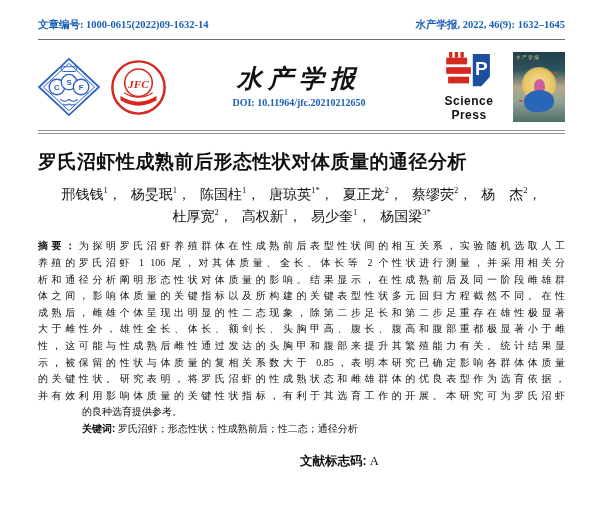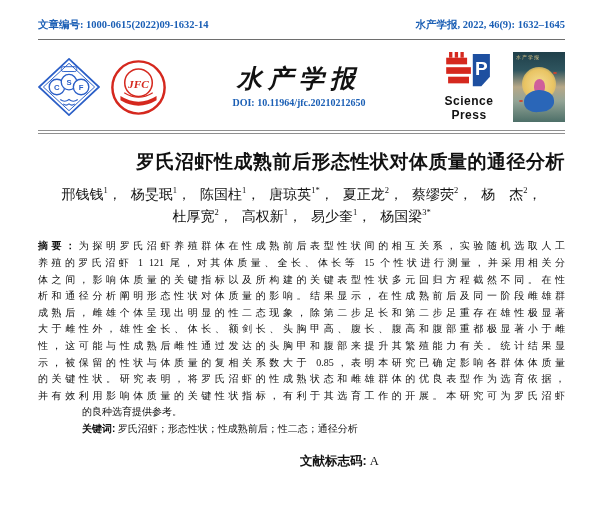--- a/index.html
+++ b/index.html
@@ -30,21 +30,21 @@
     background:radial-gradient(circle,#f4dc92 0%,#e9c463 60%,rgba(233,196,99,0.15) 100%);}
   .cover .leaf{position:absolute;left:11px;top:38px;width:30px;height:22px;
     background:#2a66b8;border-radius:55% 55% 48% 48%;transform:rotate(-4deg);}
   .cover .flower{position:absolute;left:21px;top:27px;width:11px;height:14px;
     background:#cf5f9b;border-radius:50% 50% 40% 40%;}
   .cover .fish{position:absolute;width:4px;height:2px;background:#d0442e;border-radius:50%;}
   .cover .covertitle{position:absolute;left:3px;top:2px;font-size:5px;color:#e7cf8e;letter-spacing:1px;}
   .rule2{height:2px;border-top:1.5px solid #8f8f8f;border-bottom:1.5px solid #8f8f8f;margin-top:5px;}
   
   .title{font-family:"Liberation Sans",sans-serif;font-weight:bold;font-size:19px;
-    text-align:right;margin:15px 0 9px 0;letter-spacing:0.5px;}
+    text-align:left;margin:15px 0 9px 0;letter-spacing:0.5px;}
   .authors{text-align:center;font-size:14px;line-height:1.55;}
   .authors sup{font-size:8.5px;}
   .authors .sep{margin-right:9px;}
   .affil{text-align:center;font-size:10.5px;line-height:1.6;margin-top:5px;}
   .abstract{margin-top:11px;font-size:10px;line-height:16.6px;}
   .jline{text-align:justify;text-align-last:justify;}
   .lastline{text-align:left;margin-left:44px;}
   .blabel{font-weight:bold;font-family:"Liberation Sans",sans-serif;}
   .meta{display:flex;margin-top:15px;font-size:12.5px;}
   .meta .left{width:262px;margin-top:32px;}
@@ -120,23 +120,23 @@
   <div class="authors">
     <span><span>邢钱钱</span><sup>1</sup></span><span class="sep">，</span><span><span>杨旻珉</span><sup>1</sup></span><span class="sep">，</span><span><span>陈国柱</span><sup>1</sup></span><span class="sep">，</span><span><span>唐琼英</span><sup>1*</sup></span><span class="sep">，</span><span><span>夏正龙</span><sup>2</sup></span><span class="sep">，</span><span><span>蔡缪荧</span><sup>2</sup></span><span class="sep">，</span><span><span>杨　杰</span><sup>2</sup></span><span>，</span>
   </div>
   <div class="authors">
     <span><span>杜厚宽</span><sup>2</sup></span><span class="sep">，</span><span><span>高权新</span><sup>1</sup></span><span class="sep">，</span><span><span>易少奎</span><sup>1</sup></span><span class="sep">，</span><span><span>杨国梁</span><sup>3*</sup></span>
   </div>
 
 
   <div class="abstract">
     <div class="jline"><span class="blabel">摘要：</span><span>为探明罗氏沼虾养殖群体在性成熟前后表型性状间的相互关系，实验随机选取人工</span></div>
-    <div class="jline">养殖的罗氏沼虾 1 121 尾，对其体质量、全长、体长等 15 个性状进行测量，并采用相关分</div>
+    <div class="jline">养殖的罗氏沼虾 1 106 尾，对其体质量、全长、体长等 2 个性状进行测量，并采用相关分</div>
+    <div class="jline">析和通径分析阐明形态性状对体质量的影响。结果显示，在性成熟前后及同一阶段雌雄群</div>
     <div class="jline">体之间，影响体质量的关键指标以及所构建的关键表型性状多元回归方程截然不同。在性</div>
-    <div class="jline">析和通径分析阐明形态性状对体质量的影响。结果显示，在性成熟前后及同一阶段雌雄群</div>
     <div class="jline">成熟后，雌雄个体呈现出明显的性二态现象，除第二步足长和第二步足重存在雄性极显著</div>
     <div class="jline">大于雌性外，雄性全长、体长、额剑长、头胸甲高、腹长、腹高和腹部重都极显著小于雌</div>
     <div class="jline">性，这可能与性成熟后雌性通过发达的头胸甲和腹部来提升其繁殖能力有关。统计结果显</div>
     <div class="jline">示，被保留的性状与体质量的复相关系数大于 0.85，表明本研究已确定影响各群体体质量</div>
     <div class="jline">的关键性状。研究表明，将罗氏沼虾的性成熟状态和雌雄群体的优良表型作为选育依据，</div>
     <div class="jline">并有效利用影响体质量的关键性状指标，有利于其选育工作的开展。本研究可为罗氏沼虾</div>
     <div class="lastline">的良种选育提供参考。</div>
     <div class="lastline"><span class="blabel">关键词:</span><span> 罗氏沼虾；形态性状；性成熟前后；性二态；通径分析</span></div>
   </div>
 

